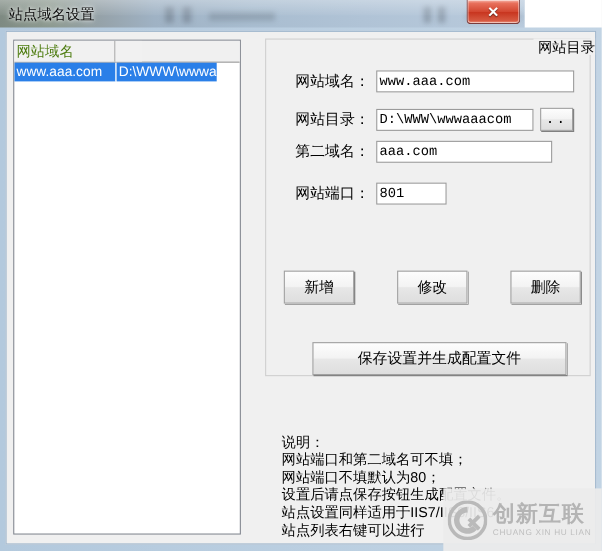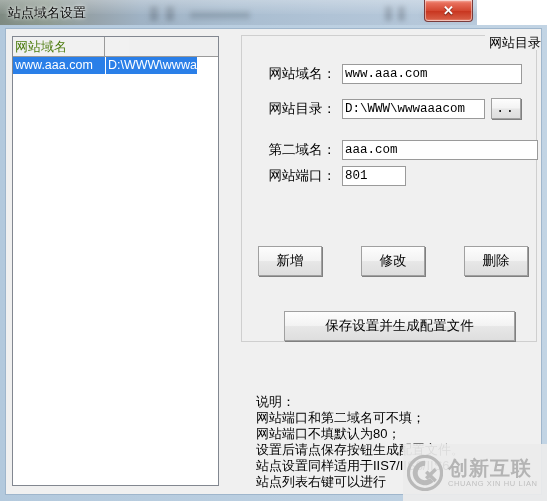--- a/index.html
+++ b/index.html
@@ -222,26 +222,26 @@
     font-size: 12.5px;
     line-height: 18px;
     color: #000000;
     padding: 0 2px;
     white-space: nowrap;
     overflow: hidden;
   }
 
   #row-domain   { top: 28px; }
   #row-dir      { top: 62px; }
-  #row-second   { top: 104px; }
+  #row-second   { top: 92px; }
   #row-port     { top: 130px; }
 
   #input-domain { width: 180px; }
   #input-dir    { width: 143px; }
-  #input-second { width: 196px; }
+  #input-second { width: 160px; }
   #input-port   { width: 64px; }
 
   .win-button {
     background: linear-gradient(to bottom, #fdfdfd 0%, #f3f3f3 48%, #e7e7e7 52%, #dedede 100%);
     border: 1px solid #a0a0a0;
     box-shadow: 1px 1px 0 #808080;
     box-sizing: border-box;
     font-size: 13.5px;
     color: #000000;
     text-align: center;

